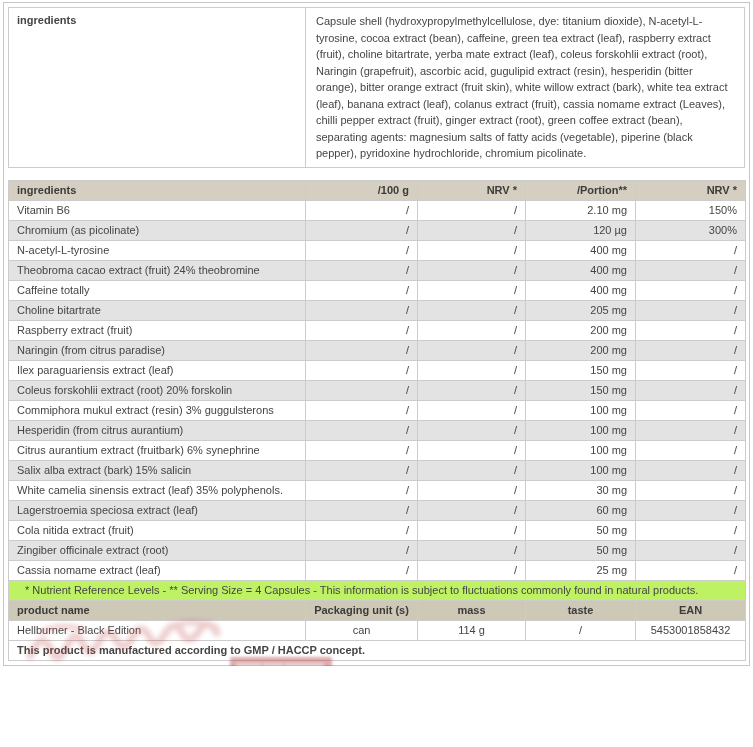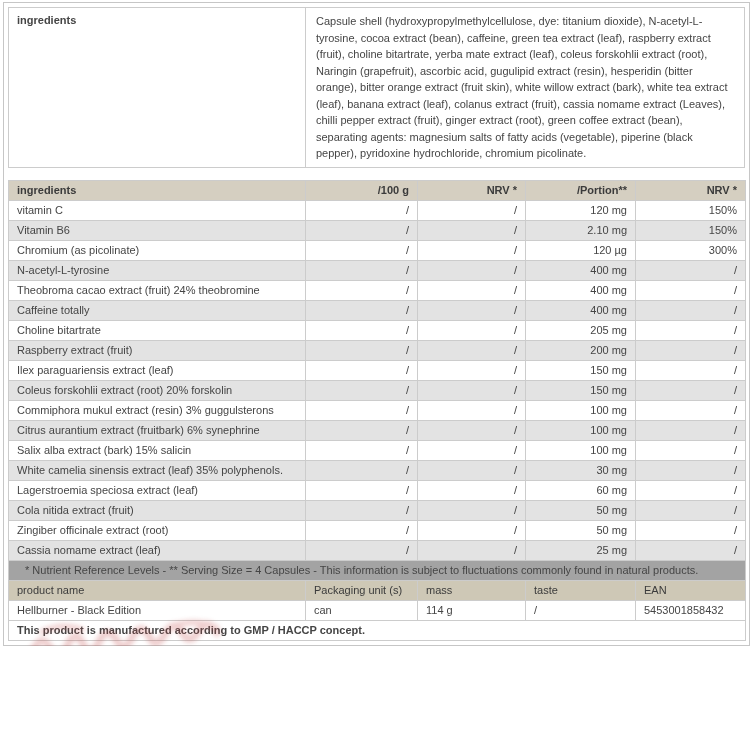--- a/index.html
+++ b/index.html
@@ -9,25 +9,25 @@
   td,th{border:1px solid #ccc;padding:3px 8px;line-height:13px;font-size:11px;overflow:hidden;white-space:nowrap;text-align:left;font-weight:normal;box-sizing:border-box;}
   
   .top-table td{vertical-align:top;}
   .top-table .lbl{font-weight:bold;padding-top:6px;}
   .top-table .txt{white-space:normal;line-height:16.5px;padding:5px 10px 5px 10px;margin-top:46px;}
   
   .nutri{margin-top:12px;}
   .nutri th{background:#d5cfc1;font-weight:bold;color:#3b3b3b;}
   .nutri th.num, .nutri td.num{text-align:right;}
   .nutri tbody tr:nth-child(even){background:#e3e3e3;}
-  .nutri td.footnote{background:#a3a3a3;white-space:normal;padding-left:16px;}
+  .nutri td.footnote{background:#bef264;white-space:normal;padding-left:16px;}
   
   .prod{margin-top:-1px;}
-  .prod th{background:#cec8b6;font-weight:normal;color:#3b3b3b;vertical-align:top;}
-  .prod th.num, .prod td.num{text-align:left;}
+  .prod th{background:#cec8b6;font-weight:bold;color:#3b3b3b;vertical-align:top;}
+  .prod th.num, .prod td.num{text-align:center;}
   .prod th.wrap{white-space:normal;}
   .prod td.footer-row{font-weight:bold;white-space:normal;}
   
   col.c1{width:297px;} col.c2{width:112px;} col.c3{width:108px;} col.c4{width:110px;} col.c5{width:110px;}
   .watermark{position:absolute;left:18px;top:601px;pointer-events:none;z-index:5;}
 </style>
 </head>
 <body>
 
 <div class="wrapper">
@@ -57,27 +57,20 @@
       <tr>
         <th>ingredients</th>
         <th class="num">/100 g</th>
         <th class="num">NRV *</th>
         <th class="num">/Portion**</th>
         <th class="num">NRV *</th>
       </tr>
     </thead>
     <tbody>
       <tr>
-          <td>vitamin C</td>
-          <td class="num">/</td>
-          <td class="num">/</td>
-          <td class="num">120 mg</td>
-          <td class="num">150%</td>
-        </tr>
-      <tr>
           <td>Vitamin B6</td>
           <td class="num">/</td>
           <td class="num">/</td>
           <td class="num">2.10 mg</td>
           <td class="num">150%</td>
         </tr>
       <tr>
           <td>Chromium (as picolinate)</td>
           <td class="num">/</td>
           <td class="num">/</td>
@@ -113,35 +106,49 @@
           <td class="num">/</td>
         </tr>
       <tr>
           <td>Raspberry extract (fruit)</td>
           <td class="num">/</td>
           <td class="num">/</td>
           <td class="num">200 mg</td>
           <td class="num">/</td>
         </tr>
       <tr>
+          <td>Naringin (from citrus paradise)</td>
+          <td class="num">/</td>
+          <td class="num">/</td>
+          <td class="num">200 mg</td>
+          <td class="num">/</td>
+        </tr>
+      <tr>
           <td>Ilex paraguariensis extract (leaf)</td>
           <td class="num">/</td>
           <td class="num">/</td>
           <td class="num">150 mg</td>
           <td class="num">/</td>
         </tr>
       <tr>
           <td>Coleus forskohlii extract (root) 20% forskolin</td>
           <td class="num">/</td>
           <td class="num">/</td>
           <td class="num">150 mg</td>
           <td class="num">/</td>
         </tr>
       <tr>
           <td>Commiphora mukul extract (resin) 3% guggulsterons</td>
+          <td class="num">/</td>
+          <td class="num">/</td>
+          <td class="num">100 mg</td>
+          <td class="num">/</td>
+        </tr>
+      <tr>
+          <td>Hesperidin (from citrus aurantium)</td>
           <td class="num">/</td>
           <td class="num">/</td>
           <td class="num">100 mg</td>
           <td class="num">/</td>
         </tr>
       <tr>
           <td>Citrus aurantium extract (fruitbark) 6% synephrine</td>
           <td class="num">/</td>
           <td class="num">/</td>
           <td class="num">100 mg</td>

